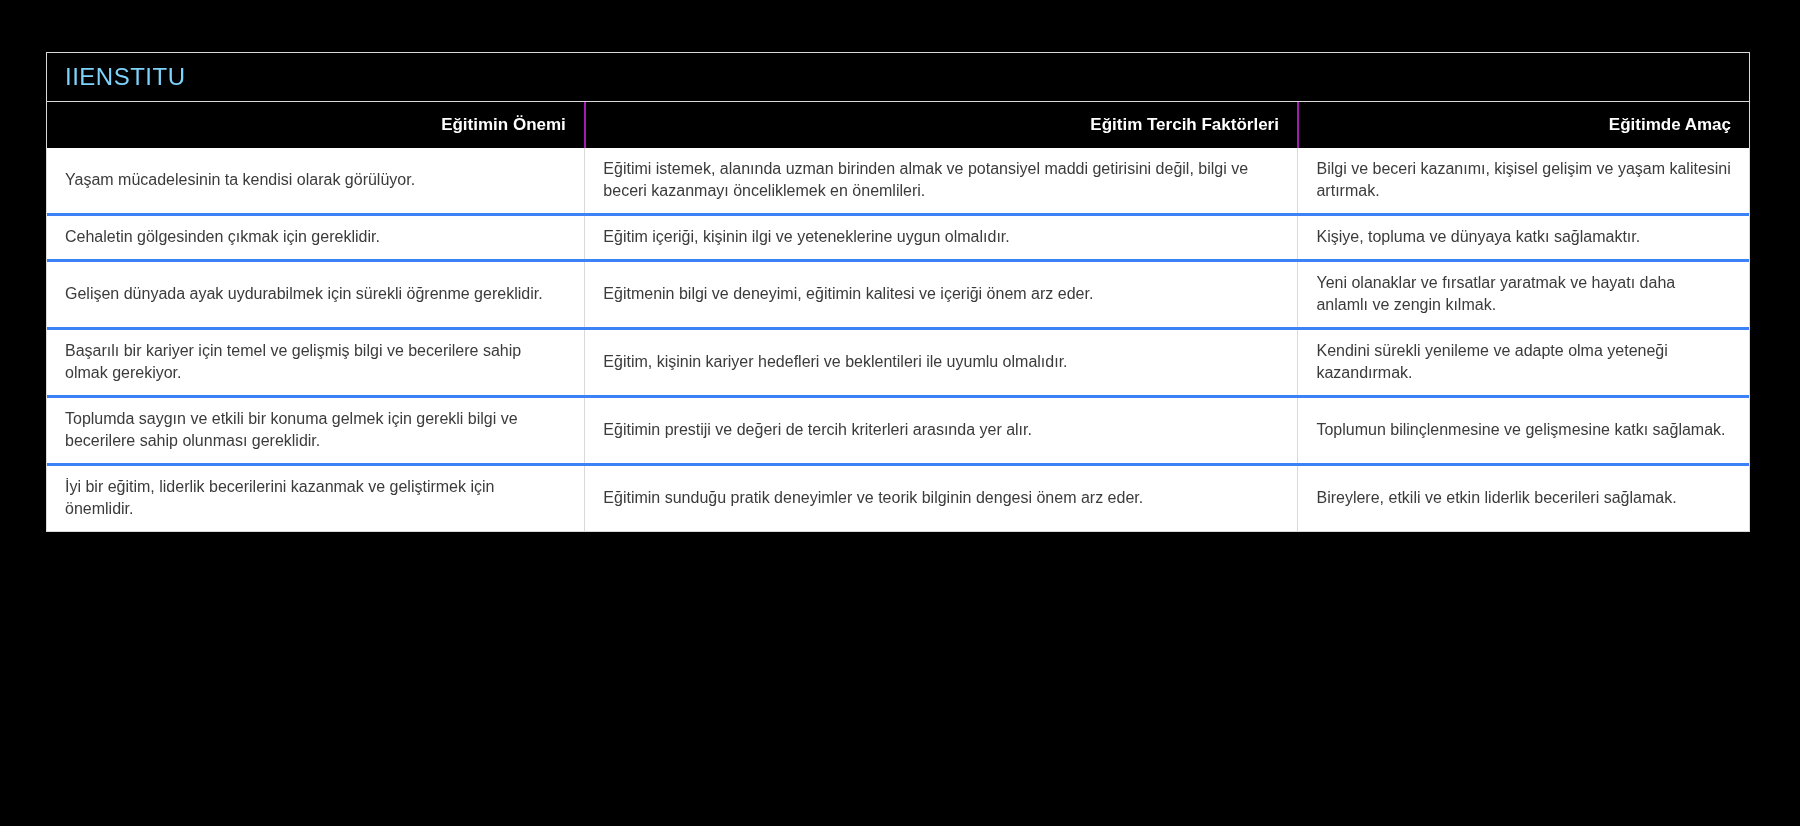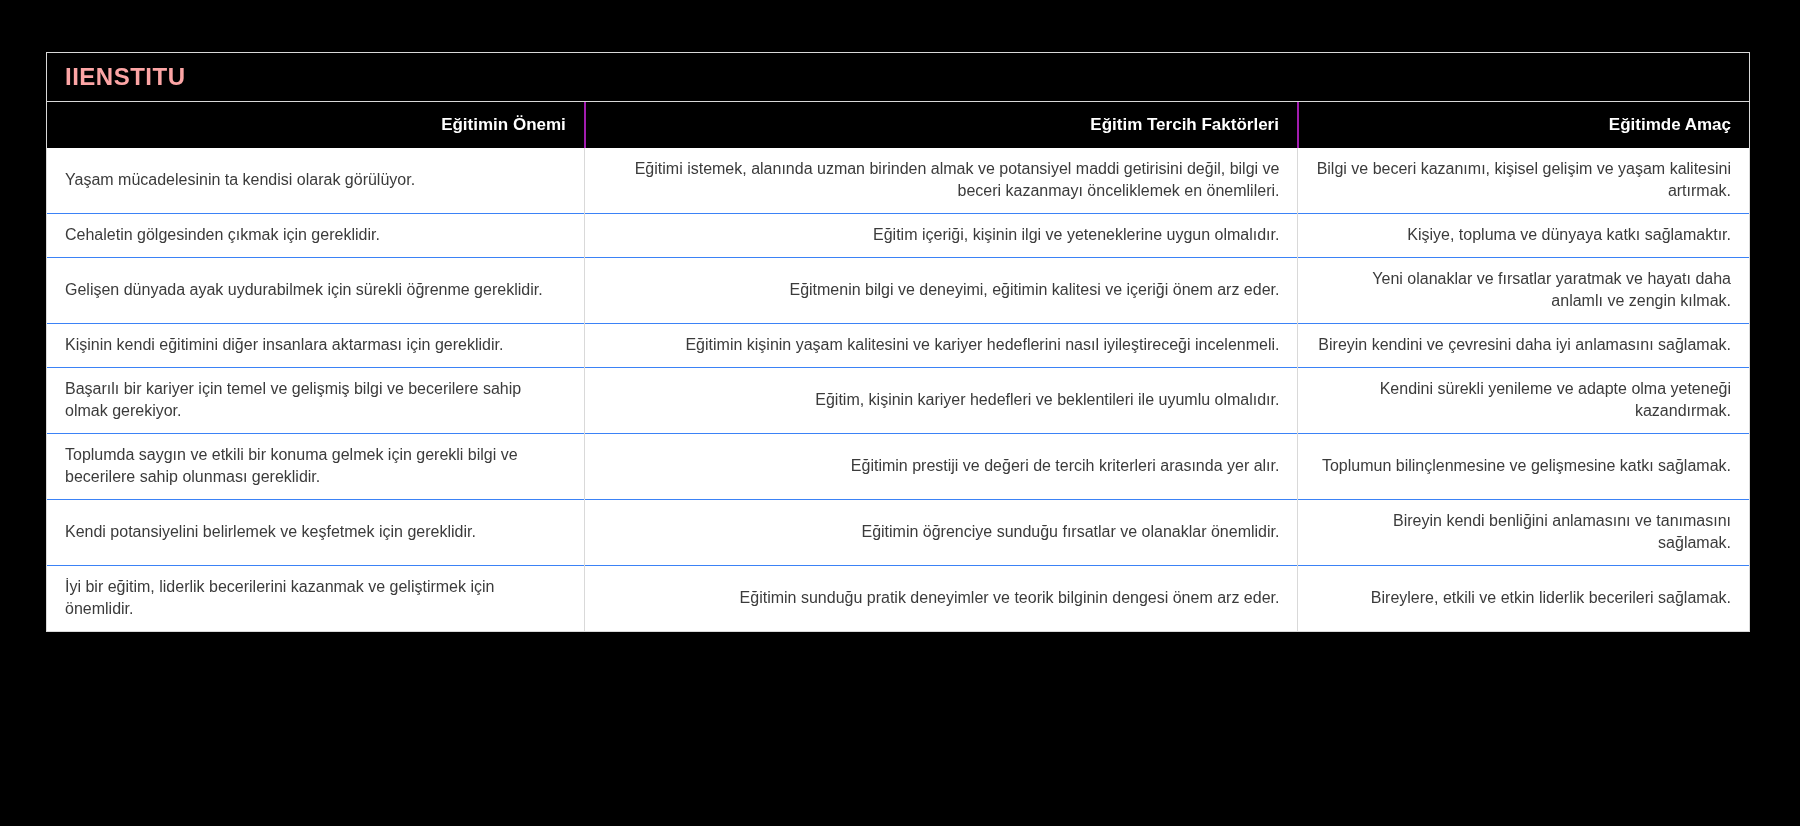--- a/index.html
+++ b/index.html
@@ -18,23 +18,23 @@
     position: absolute;
     left: 46px;
     top: 52px;
     width: 1704px;
     box-sizing: border-box;
     background: #000000;
     border: 1px solid #d9d9d9;
   }
   .title-bar {
     background: #000000;
-    color: #fca5a5;
+    color: #7dd3fc;
     font-size: 24px;
-    font-weight: 700;
+    font-weight: 400;
     line-height: 28px;
     padding: 10px 18px;
     border-bottom: 1px solid #d9d9d9;
     letter-spacing: 0.5px;
   }
   table.data-table {
     width: 100%;
     border-collapse: collapse;
     table-layout: fixed;
   }
@@ -53,22 +53,22 @@
   th + th { border-left: 2px solid #a21caf; }
   td {
     background: #ffffff;
     color: #3b3b3b;
     font-size: 16px;
     line-height: 22px;
     padding: 10px 18px 11px 18px;
     vertical-align: middle;
     word-wrap: break-word;
   }
-  td + td { border-left: 1px solid #d9d9d9; text-align: right; }
-  tbody tr + tr td { border-top: 1px solid #3b82f6; }
+  td + td { border-left: 1px solid #d9d9d9; }
+  tbody tr + tr td { border-top: 3px solid #3b82f6; }
 </style>
 </head>
 <body>
 
 <div class="panel">
   <div class="title-bar">IIENSTITU</div>
   <table class="data-table">
     <colgroup>
       <col class="c1">
         <col class="c2">
@@ -91,38 +91,28 @@
         <td>Cehaletin gölgesinden çıkmak için gereklidir.</td>
         <td>Eğitim içeriği, kişinin ilgi ve yeteneklerine uygun olmalıdır.</td>
         <td>Kişiye, topluma ve dünyaya katkı sağlamaktır.</td>
       </tr>
       <tr>
         <td>Gelişen dünyada ayak uydurabilmek için sürekli öğrenme gereklidir.</td>
         <td>Eğitmenin bilgi ve deneyimi, eğitimin kalitesi ve içeriği önem arz eder.</td>
         <td>Yeni olanaklar ve fırsatlar yaratmak ve hayatı daha anlamlı ve zengin kılmak.</td>
       </tr>
       <tr>
-        <td>Kişinin kendi eğitimini diğer insanlara aktarması için gereklidir.</td>
-        <td>Eğitimin kişinin yaşam kalitesini ve kariyer hedeflerini nasıl iyileştireceği incelenmeli.</td>
-        <td>Bireyin kendini ve çevresini daha iyi anlamasını sağlamak.</td>
-      </tr>
-      <tr>
         <td>Başarılı bir kariyer için temel ve gelişmiş bilgi ve becerilere sahip olmak gerekiyor.</td>
         <td>Eğitim, kişinin kariyer hedefleri ve beklentileri ile uyumlu olmalıdır.</td>
         <td>Kendini sürekli yenileme ve adapte olma yeteneği kazandırmak.</td>
       </tr>
       <tr>
         <td>Toplumda saygın ve etkili bir konuma gelmek için gerekli bilgi ve becerilere sahip olunması gereklidir.</td>
         <td>Eğitimin prestiji ve değeri de tercih kriterleri arasında yer alır.</td>
         <td>Toplumun bilinçlenmesine ve gelişmesine katkı sağlamak.</td>
-      </tr>
-      <tr>
-        <td>Kendi potansiyelini belirlemek ve keşfetmek için gereklidir.</td>
-        <td>Eğitimin öğrenciye sunduğu fırsatlar ve olanaklar önemlidir.</td>
-        <td>Bireyin kendi benliğini anlamasını ve tanımasını sağlamak.</td>
       </tr>
       <tr>
         <td>İyi bir eğitim, liderlik becerilerini kazanmak ve geliştirmek için önemlidir.</td>
         <td>Eğitimin sunduğu pratik deneyimler ve teorik bilginin dengesi önem arz eder.</td>
         <td>Bireylere, etkili ve etkin liderlik becerileri sağlamak.</td>
       </tr>
     </tbody>
   </table>
 </div>
 

